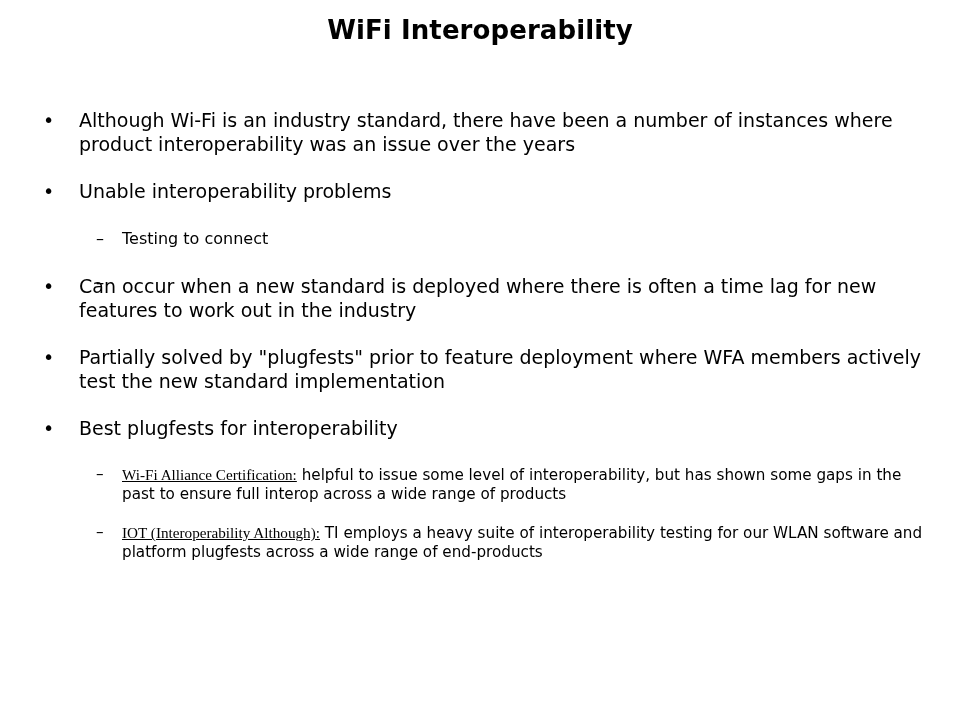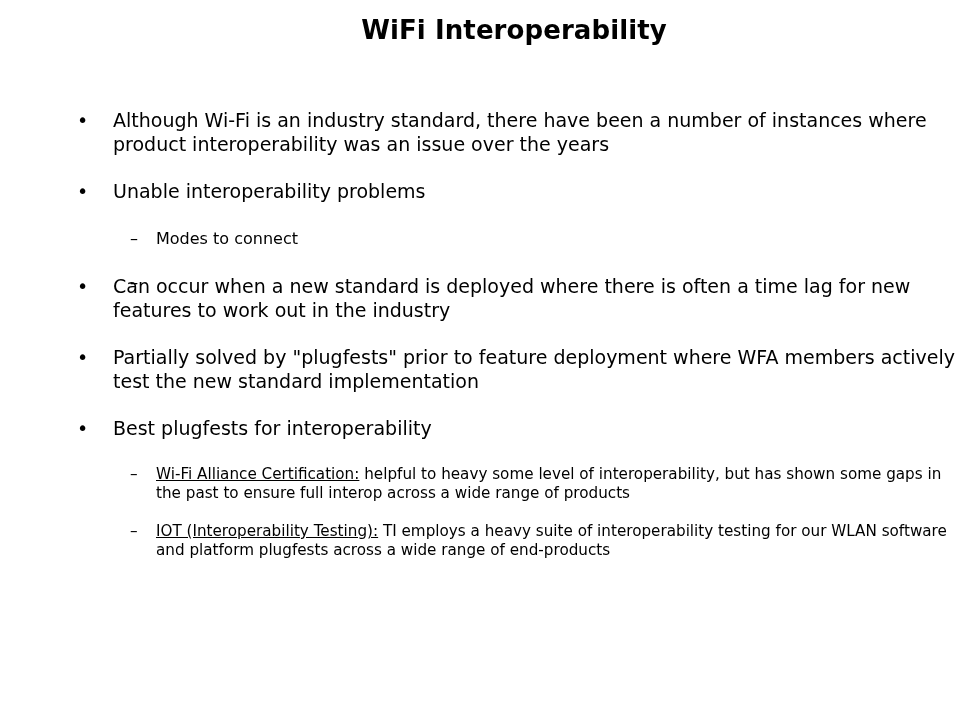--- a/index.html
+++ b/index.html
@@ -13,21 +13,20 @@
     font-family: "DejaVu Sans", sans-serif;
     color: #000000;
     overflow: hidden;
     position: relative;
   }
 
   .slide {
     position: absolute;
     inset: 0;
     background: #ffffff;
-    margin-left: 34px;
   }
 
   
   .slide-title {
     position: absolute;
     left: 0;
     top: 14px;
     width: 960px;
     text-align: center;
     font-size: 26px;
@@ -91,21 +90,21 @@
   .lvl2c .marker {
     position: absolute;
     left: 96px;
     top: 0;
     font-size: 15.2px;
     line-height: 19px;
   }
 
   .spacer-sm { height: 2px; }
 
-  .u { text-decoration: underline; }
+  .u { text-decoration: underline; font-family: Liberation Serif, serif; }
 
   .txt { display: block; }
 </style>
 </head>
 <body>
 
 <div class="slide">
 
   <div class="slide-title">WiFi Interoperability</div>
 
@@ -118,21 +117,21 @@
 
     <div class="lvl1">
       <span class="marker">•</span>
       <span class="txt">Unable interoperability problems</span>
     </div>
 
     <div class="spacer-sm"></div>
 
     <div class="lvl2">
       <span class="marker">–</span>
-      <span class="txt">Modes to connect</span>
+      <span class="txt">Testing to connect</span>
     </div>
 
     <div class="lvl2">
       <span class="marker">–</span>
     </div>
 
     <div class="lvl2">
       <span class="marker">–</span>
     </div>
 
@@ -150,22 +149,22 @@
 
     <div class="lvl1">
       <span class="marker">•</span>
       <span class="txt">Best plugfests for interoperability</span>
     </div>
 
     <div class="spacer-sm"></div>
 
     <div class="lvl2c">
       <span class="marker">–</span>
-      <span class="txt"><span class="u">Wi-Fi Alliance Certification:</span><span> helpful to heavy some level of interoperability, but has shown some gaps in the past to ensure full interop across a wide range of products</span></span>
+      <span class="txt"><span class="u">Wi-Fi Alliance Certification:</span><span> helpful to issue some level of interoperability, but has shown some gaps in the past to ensure full interop across a wide range of products</span></span>
     </div>
 
     <div class="lvl2c">
       <span class="marker">–</span>
-      <span class="txt"><span class="u">IOT (Interoperability Testing):</span><span> TI employs a heavy suite of interoperability testing for our WLAN software and platform plugfests across a wide range of end-products</span></span>
+      <span class="txt"><span class="u">IOT (Interoperability Although):</span><span> TI employs a heavy suite of interoperability testing for our WLAN software and platform plugfests across a wide range of end-products</span></span>
     </div>
 
   </div>
 </div>
 
 </body></html>

